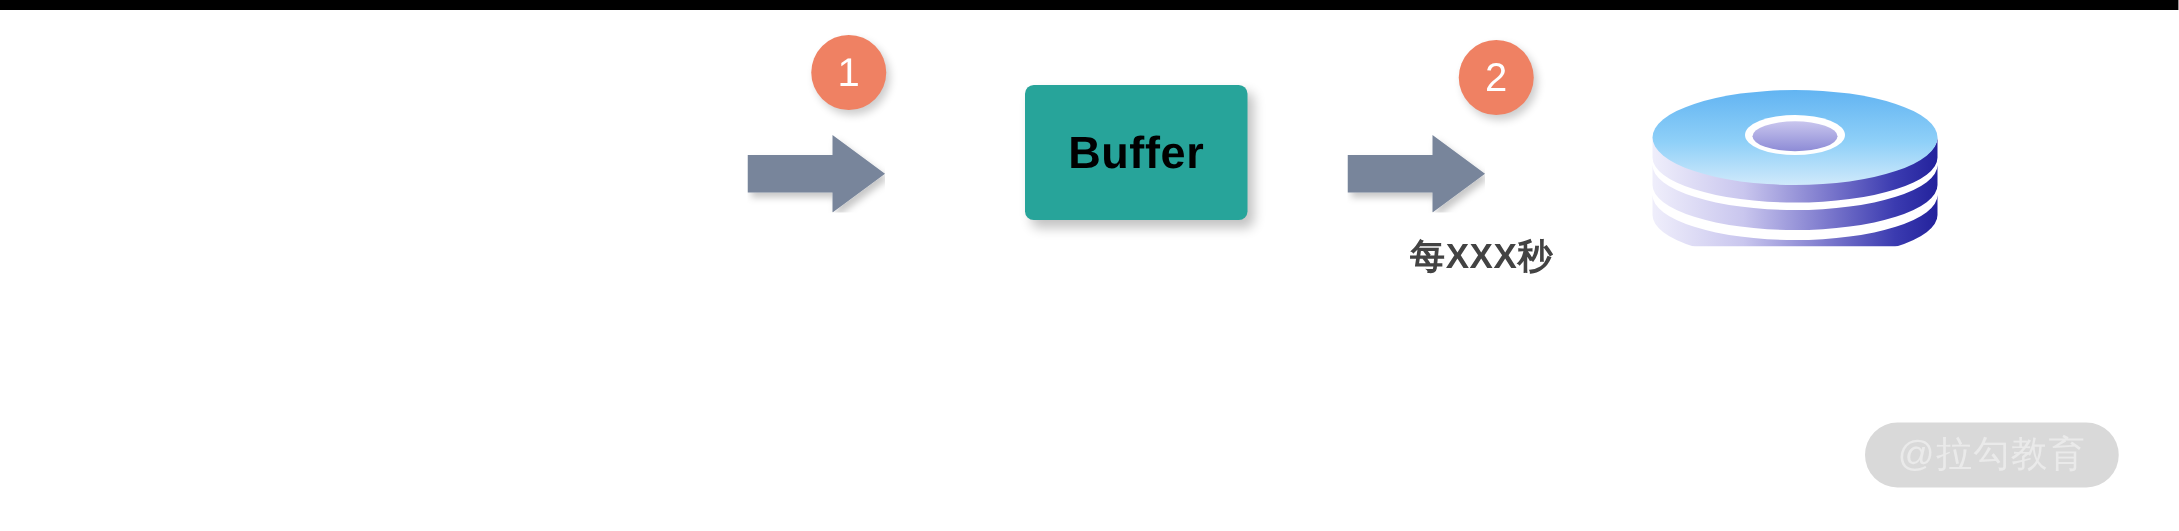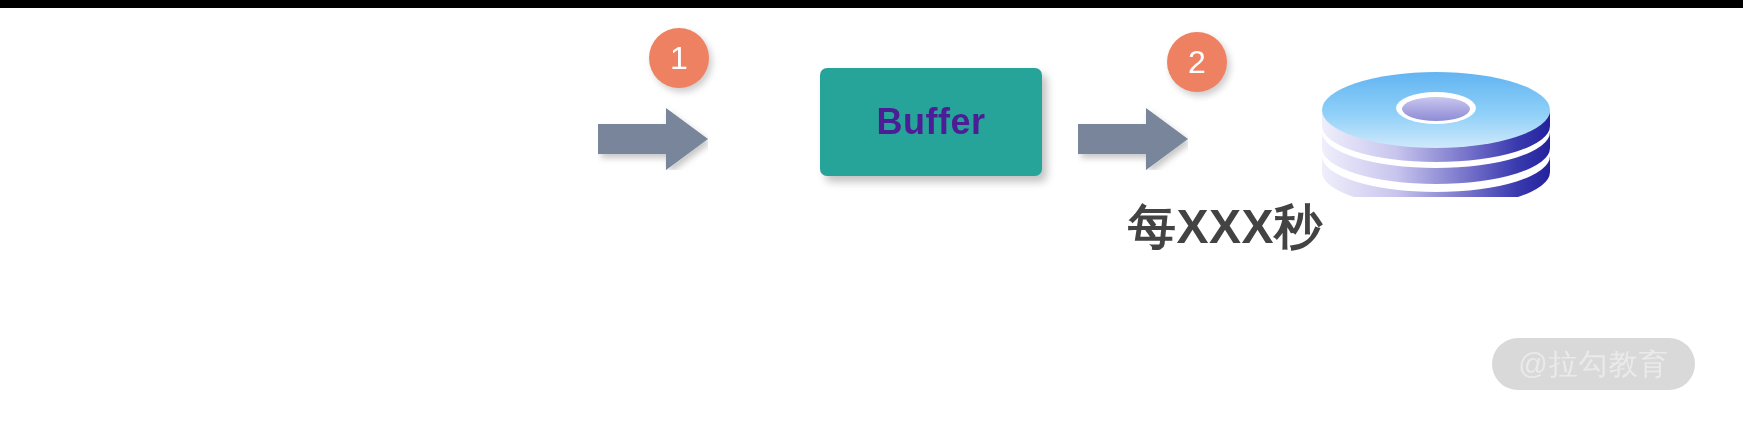--- a/index.html
+++ b/index.html
@@ -89,42 +89,42 @@
     line-height: 1;
   }
   .step-1 { left: 649px;  top: 28px; }
   .step-2 { left: 1167px; top: 32px; }
 
   
   .buffer-box {
     position: absolute;
     left: 820px;
     top: 68px;
-    width: 222px;
+    width: 178px;
     height: 108px;
     background: #27a49a;
     border-radius: 7px;
     box-shadow: 5px 6px 9px rgba(0,0,0,0.24);
     display: flex;
     align-items: center;
     justify-content: center;
-    color: #4c1d95;
+    color: #000000;
     font-size: 36px;
     font-weight: bold;
     letter-spacing: 0.5px;
     line-height: 1;
   }
 
   
   .interval-label {
     position: absolute;
     left: 1128px;
-    top: 198px;
+    top: 188px;
     color: #434343;
-    font-size: 48px;
+    font-size: 28px;
     font-weight: bold;
     letter-spacing: 0.5px;
     line-height: 1.2;
     white-space: nowrap;
   }
 
   
   .db-icon {
     position: absolute;
     left: 1316px;

